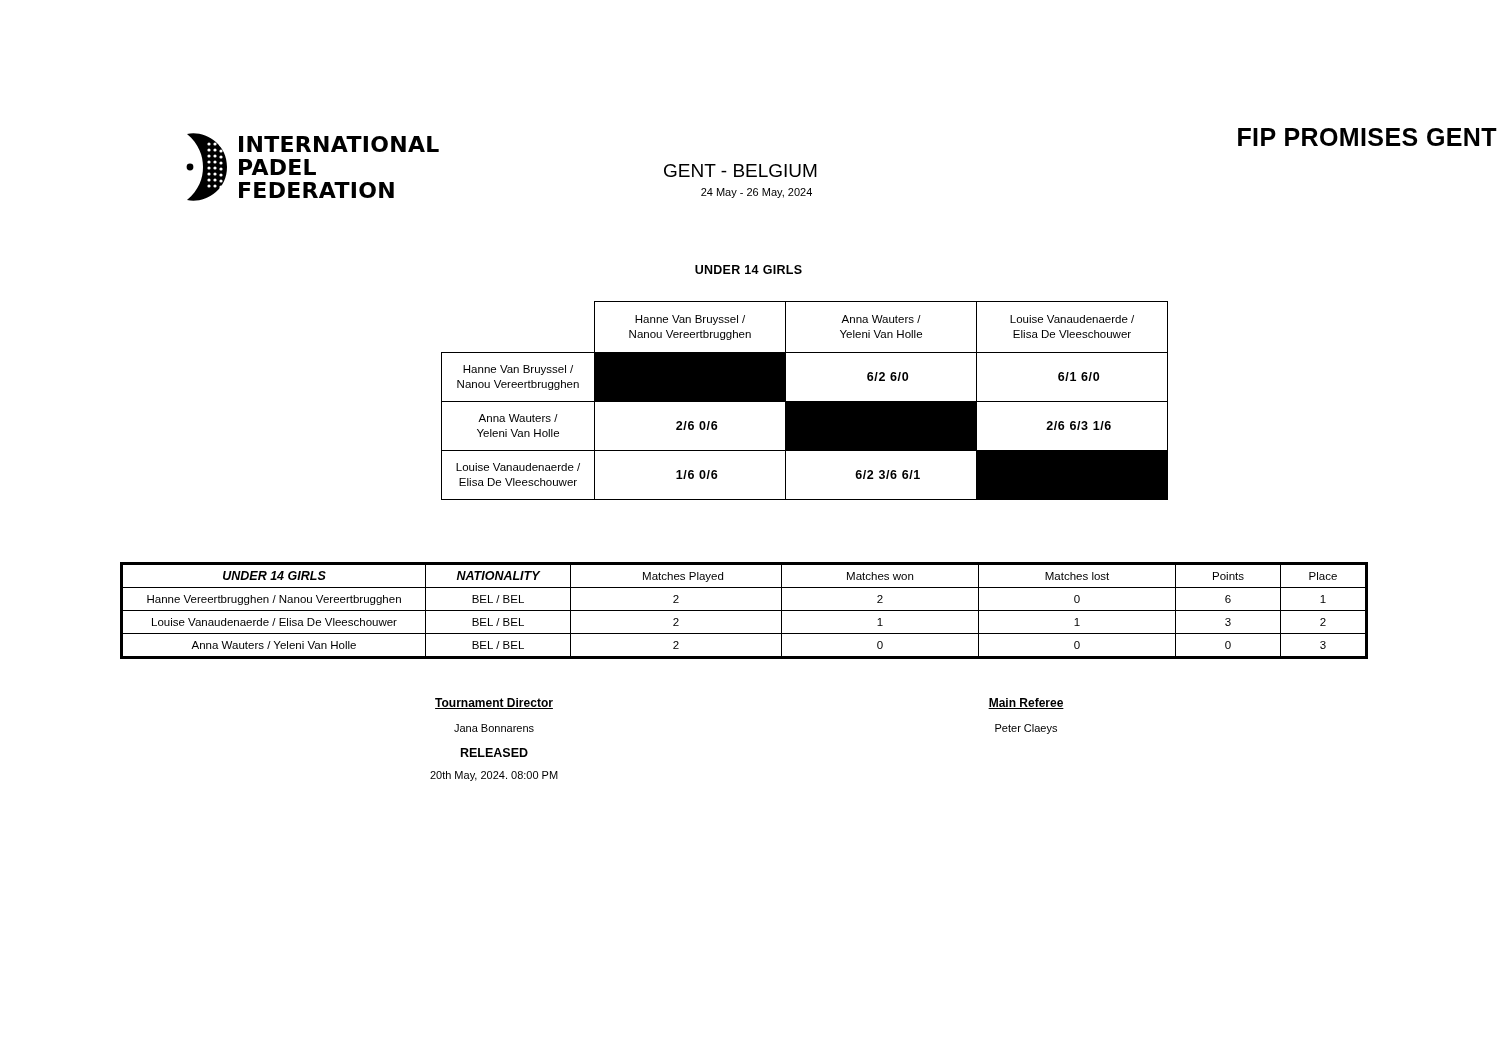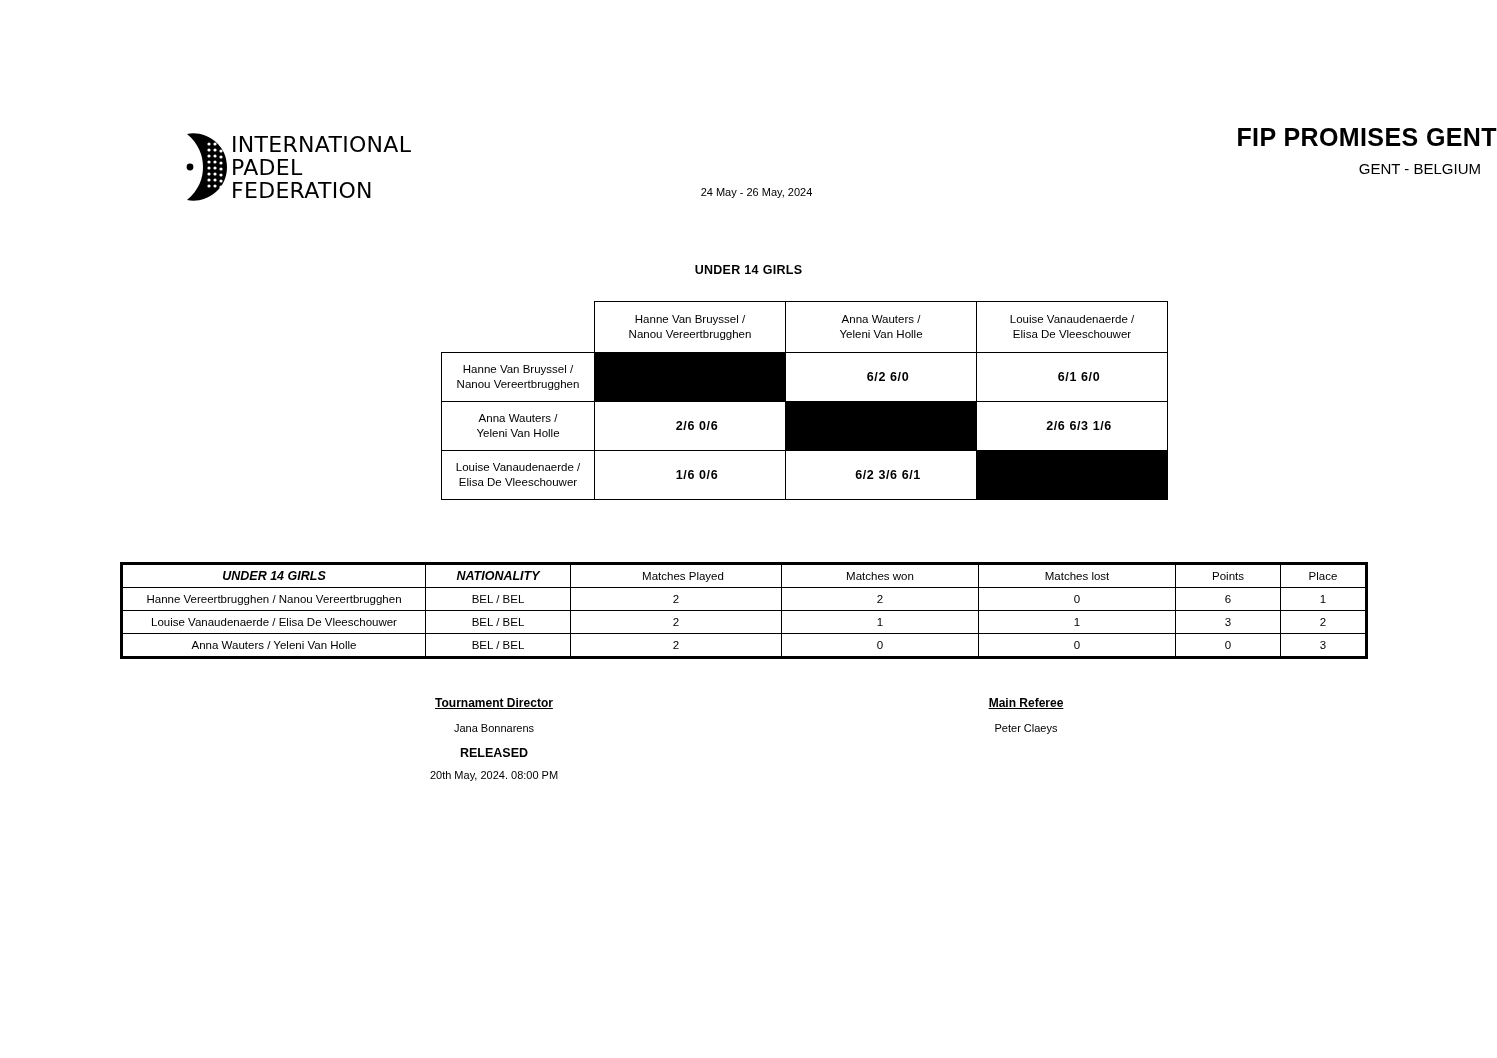--- a/index.html
+++ b/index.html
@@ -27,22 +27,23 @@
     align-items: center;
   }
   .logo-mark {
     width: 48px;
     height: 78px;
     position: relative;
     flex: 0 0 auto;
   }
   .logo-mark svg { display: block; }
   .logo-text {
+    margin-left: 6px;
     font-family: "DejaVu Sans", sans-serif;
-    font-weight: normal;
+    font-weight: bold;
     font-size: 22px;
     line-height: 23px;
     letter-spacing: 0.3px;
   }
   .logo-text div { white-space: nowrap; }
 
   .doc-title {
     position: absolute;
     left: 0;
     top: 123px;
@@ -50,22 +51,22 @@
     text-align: right;
     font-size: 25px;
     font-weight: bold;
     letter-spacing: 0.4px;
   }
   .doc-subtitle {
     position: absolute;
     left: 0;
     top: 160px;
     width: 1481px;
-    text-align: right;
-    font-size: 15px;
+    text-align: center;
+    font-size: 19px;
   }
   .doc-dates {
     position: absolute;
     left: 0;
     top: 186px;
     width: 1497px;
     text-align: center;
     font-size: 11px;
     padding-left: 8px;
   }

